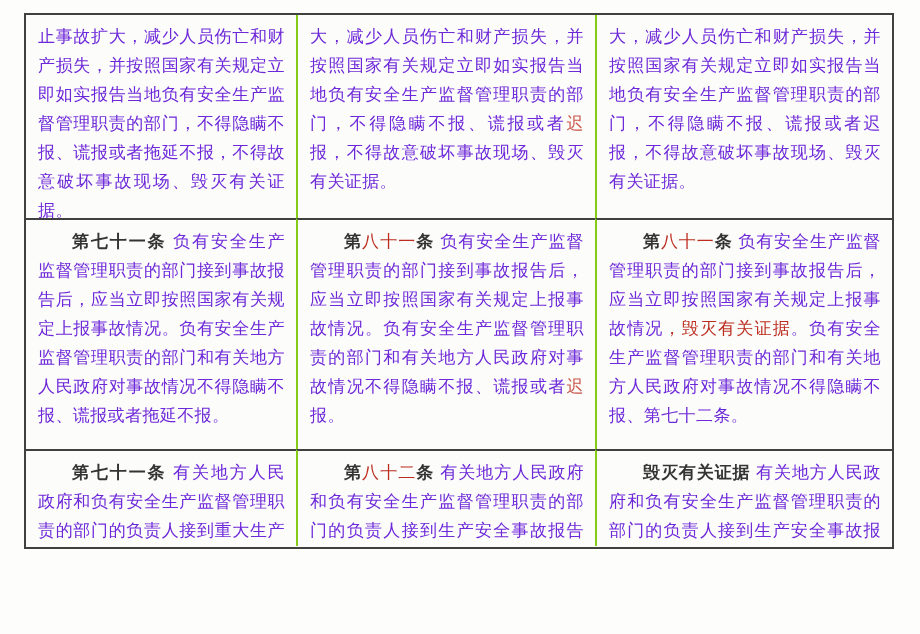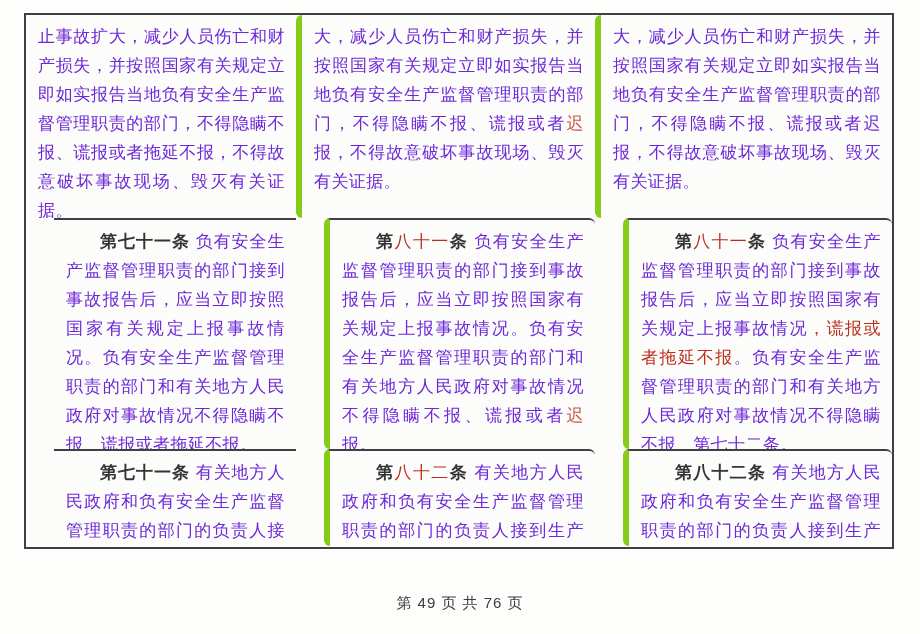--- a/index.html
+++ b/index.html
@@ -32,22 +32,22 @@
     grid-template-columns: 270px 299px 297px;
     grid-template-rows: 203px 231px 97px;
     background: #fcfcfa;
   }
   .cell {
     box-sizing: border-box;
     padding: 7px 11px 0 12px;
     overflow: hidden;
     background: #fcfcfa;
   }
-  .cell.col2, .cell.col3 { border-left: 6px solid #84cc16; border-radius: 6px; }
-  .cell.row2, .cell.row3 { border-top: 2px solid #404040; margin-left: 28px; }
+  .cell.col2, .cell.col3 { border-left: 2px solid #84cc16; }
+  .cell.row2, .cell.row3 { border-top: 2px solid #404040; }
   .para {
     margin: 0;
     font-size: 17px;
     line-height: 29px;
     text-align: justify;
     letter-spacing: 0.4px;
     color: #3f3f3f;
   }
   .para.indent { text-indent: 2em; }
   .seg-n { color: #6d28d9; }
@@ -79,26 +79,25 @@
       <div class="cell row1 col3">
         <p class="para"><span class="seg-n">大，减少人员伤亡和财产损失，并按照国家有关规定立即如实报告当地负有安全生产监督管理职责的部门，不得隐瞒不报、谎报或者迟报，不得故意破坏事故现场、毁灭有关证据。</span></p>
       </div>
       <div class="cell row2 col1">
         <p class="para indent"><span class="seg-b">第七十一条</span><span class="seg-n"> 负有安全生产监督管理职责的部门接到事故报告后，应当立即按照国家有关规定上报事故情况。负有安全生产监督管理职责的部门和有关地方人民政府对事故情况不得隐瞒不报、谎报或者拖延不报。</span></p>
       </div>
       <div class="cell row2 col2">
         <p class="para indent"><span class="seg-b">第</span><span class="seg-rb">八十一</span><span class="seg-b">条</span><span class="seg-n"> 负有安全生产监督管理职责的部门接到事故报告后，应当立即按照国家有关规定上报事故情况。负有安全生产监督管理职责的部门和有关地方人民政府对事故情况不得隐瞒不报、谎报或者</span><span class="seg-r">迟</span><span class="seg-n">报。</span></p>
       </div>
       <div class="cell row2 col3">
-        <p class="para indent"><span class="seg-b">第</span><span class="seg-rb">八十一</span><span class="seg-b">条</span><span class="seg-n"> 负有安全生产监督管理职责的部门接到事故报告后，应当立即按照国家有关规定上报事故情况</span><span class="seg-rb">，谎报或者拖延不报</span><span class="seg-n">。负有安全生产监督管理职责的部门和有关地方人民政府对事故情况不得隐瞒不报、第七十二条。</span></p>
+        <p class="para indent"><span class="seg-b">第</span><span class="seg-rb">八十一</span><span class="seg-b">条</span><span class="seg-n"> 负有安全生产监督管理职责的部门接到事故报告后，应当立即按照国家有关规定上报事故情况</span><span class="seg-rb">，毁灭有关证据</span><span class="seg-n">。负有安全生产监督管理职责的部门和有关地方人民政府对事故情况不得隐瞒不报、第七十二条。</span></p>
       </div>
       <div class="cell row3 col1">
         <p class="para indent"><span class="seg-b">第七十一条</span><span class="seg-n"> 有关地方人民政府和负有安全生产监督管理职责的部门的负责人接到重大生产安全事故</span></p>
       </div>
       <div class="cell row3 col2">
         <p class="para indent"><span class="seg-b">第</span><span class="seg-rb">八十二</span><span class="seg-b">条</span><span class="seg-n"> 有关地方人民政府和负有安全生产监督管理职责的部门的负责人接到生产安全事故报告后，应当</span></p>
       </div>
       <div class="cell row3 col3">
-        <p class="para indent"><span class="seg-b">第八十二条</span><span class="seg-n"> 有关地方人民政府和负有安全生产监督管理职责的部门的负责人接到生产安全事故报告后，应当按照生</span></p>
+        <p class="para indent"><span class="seg-b">毁灭有关证据</span><span class="seg-n"> 有关地方人民政府和负有安全生产监督管理职责的部门的负责人接到生产安全事故报告后，应当按照生</span></p>
       </div>
     </div>
-  <div class="footer">第 49 页 共 76 页</div>
 </div>
 
 </body></html>

